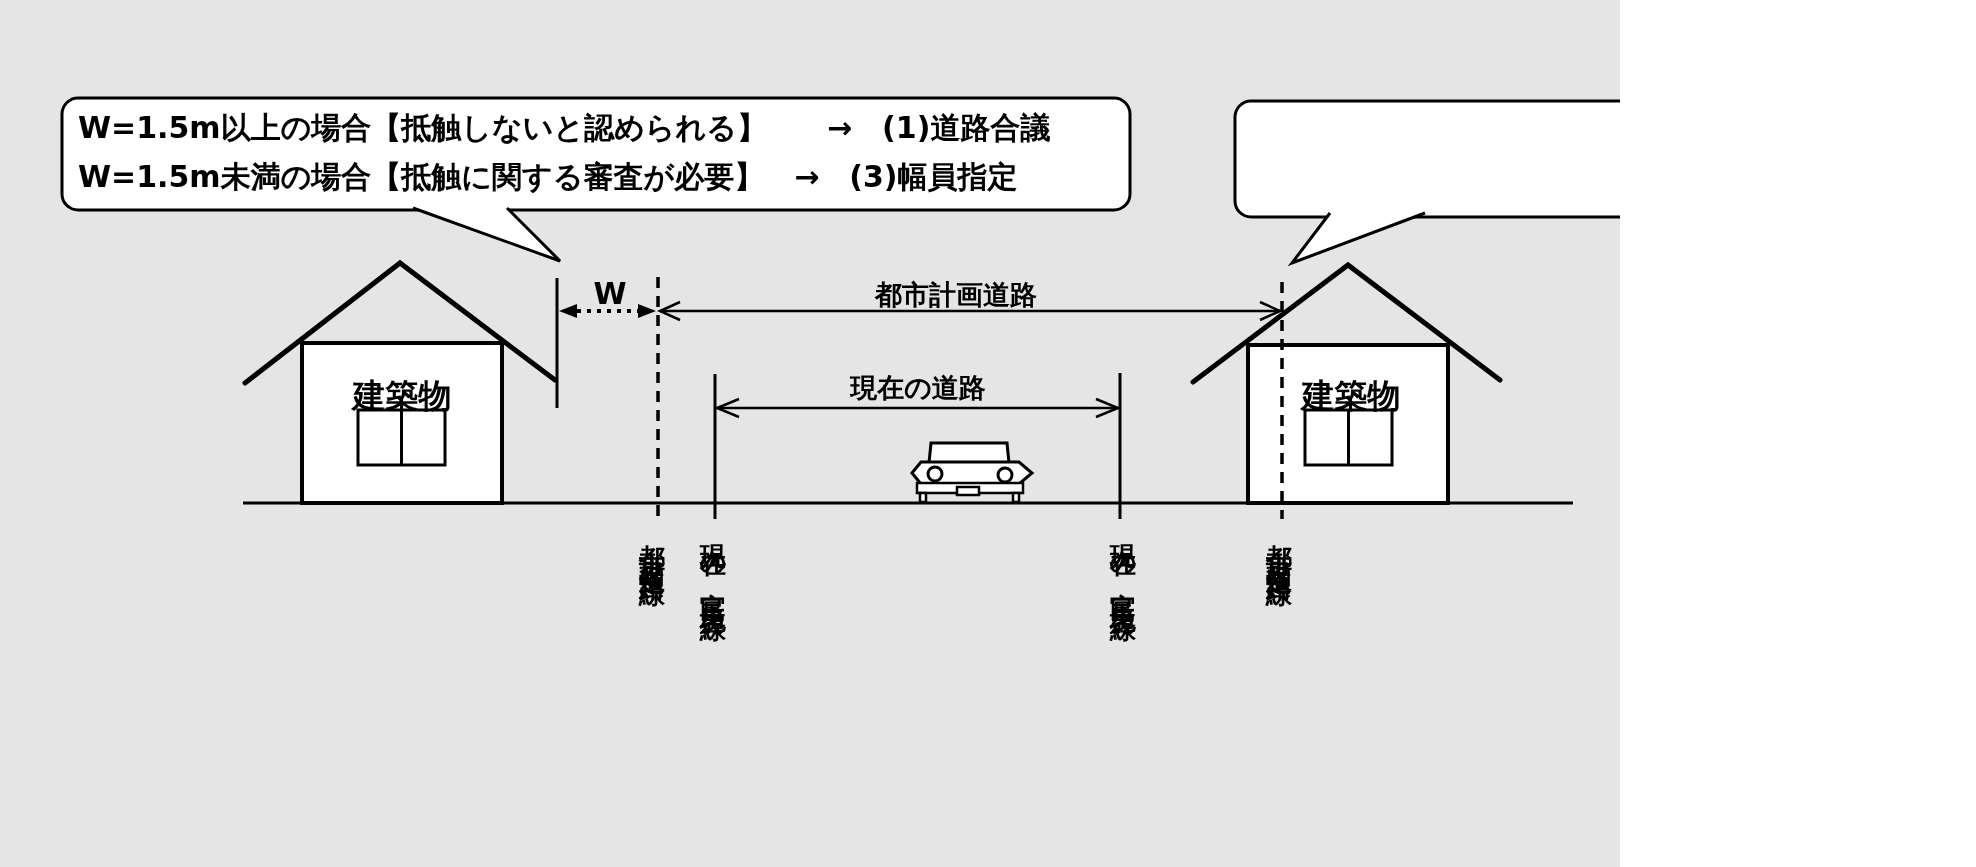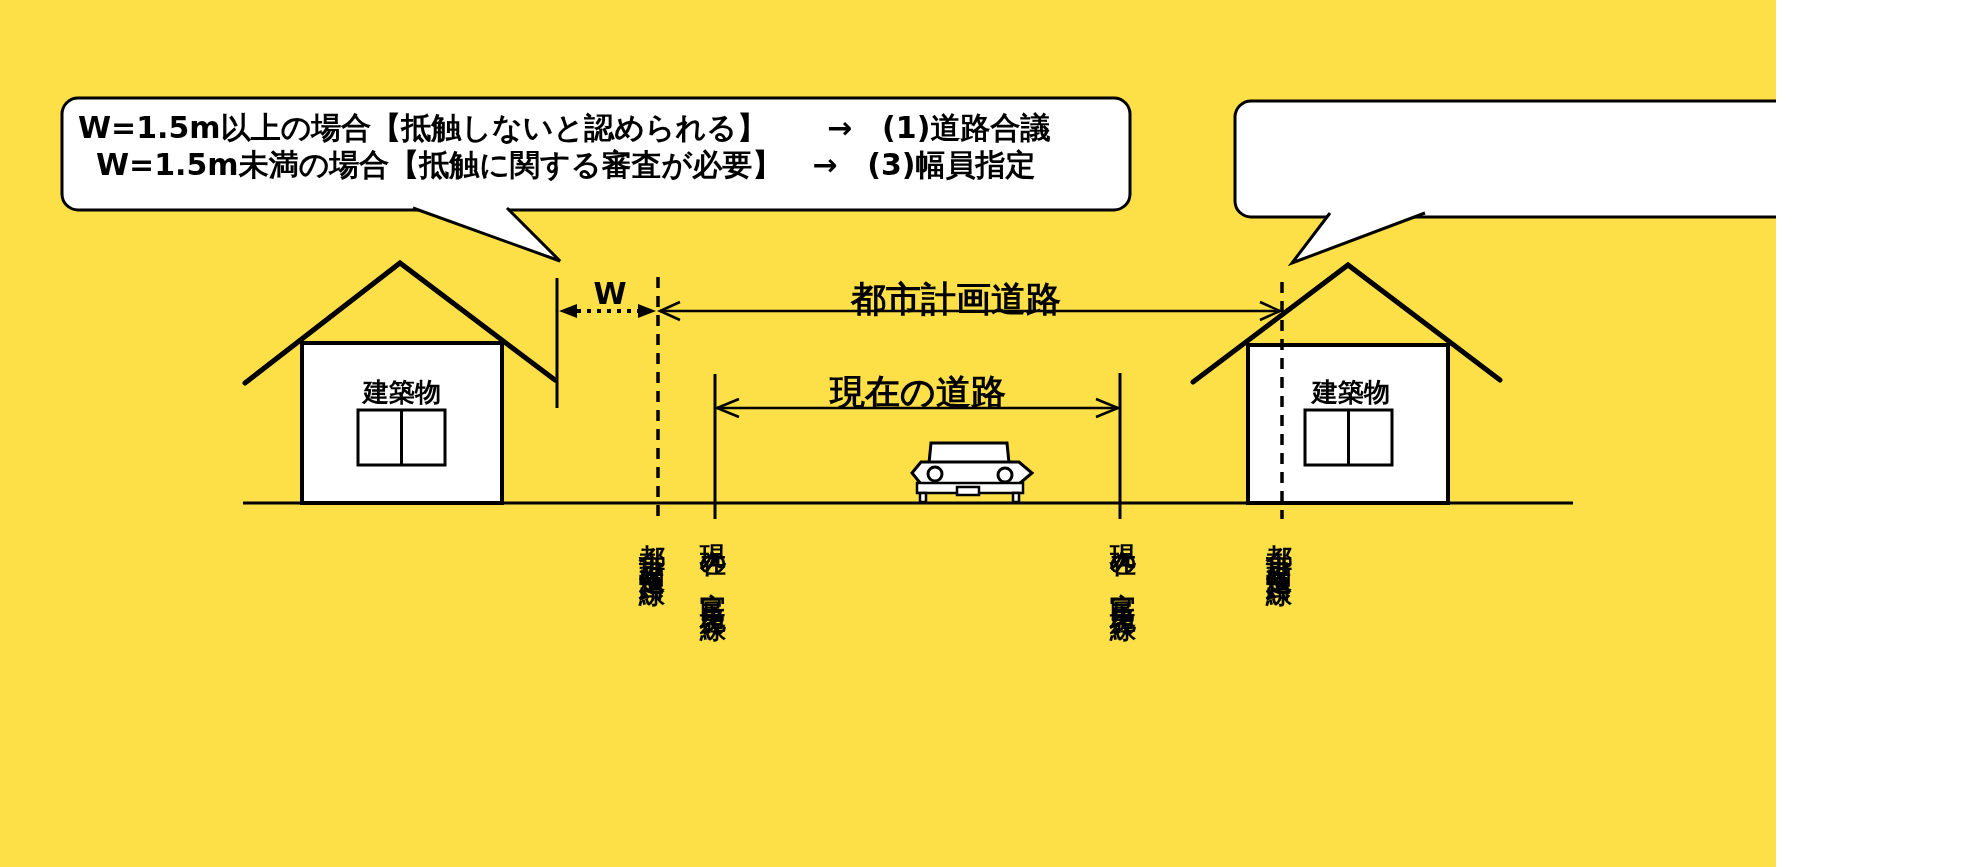--- a/index.html
+++ b/index.html
@@ -3,23 +3,23 @@
 <meta charset="utf-8">
 <style>
   html, body {
     margin: 0;
     padding: 0;
     background: #ffffff;
     font-family: "DejaVu Sans", "Liberation Sans", sans-serif;
   }
   #canvas {
     position: relative;
-    width: 1776px;
+    width: 1620px;
     height: 867px;
-    background: #fde047;
+    background: #e5e5e5;
     overflow: hidden;
     color: #000;
   }
   #diagram-svg {
     position: absolute;
     left: 0;
     top: 0;
   }
   .lbl {
     position: absolute;
@@ -29,22 +29,22 @@
     line-height: 1.1;
   }
   .callout-line {
     font-size: 30px;
     letter-spacing: 0px;
   }
   .dim-label {
     transform: translateX(-50%);
   }
   .w-label { font-size: 30px; }
-  .road-label { font-size: 35px; }
-  .building-label { font-size: 26px; }
+  .road-label { font-size: 27px; }
+  .building-label { font-size: 33px; }
   .vertical-label {
     position: absolute;
     transform: translateX(-50%);
     writing-mode: vertical-rl;
     text-orientation: upright;
     font-size: 26px;
     font-weight: bold;
     letter-spacing: 6px;
     color: #000;
     white-space: pre;
@@ -108,21 +108,21 @@
       <rect x="1013" y="493" width="6" height="9" fill="#ffffff" stroke="#000" stroke-width="2.5"></rect>
     </g>
 
     <rect x="62" y="98" width="1068" height="112" rx="16" fill="#ffffff" stroke="#000" stroke-width="3"></rect>
     <path d="M413,208 L560,261 L507,208" fill="#ffffff" stroke="#000" stroke-width="3"></path>
     <rect x="1235" y="101" width="662" height="116" rx="16" fill="#ffffff" stroke="#000" stroke-width="3"></rect>
     <path d="M1330,213 L1292,263 L1425,213" fill="#ffffff" stroke="#000" stroke-width="3"></path>
   </svg>
 
   <div class="lbl callout-line" style="left:78px; top:111px;">W=1.5m以上の場合【抵触しないと認められる】　　→　(1)道路合議</div>
-  <div class="lbl callout-line" style="left:78px; top:148px;margin-left:18px;">W=1.5m未満の場合【抵触に関する審査が必要】　→　(3)幅員指定</div>
+  <div class="lbl callout-line" style="left:78px; top:160px;">W=1.5m未満の場合【抵触に関する審査が必要】　→　(3)幅員指定</div>
 
 
   <div class="lbl dim-label w-label" style="left:610px; top:277px;">W</div>
   <div class="lbl dim-label road-label" style="left:956px; top:280px;">都市計画道路</div>
   <div class="lbl dim-label road-label" style="left:918px; top:376px;font-family:Liberation Mono, monospace;">現在の道路</div>
 
   <div class="lbl dim-label building-label" style="left:402px; top:378px;">建築物</div>
   <div class="lbl dim-label building-label" style="left:1351px; top:378px;">建築物</div>
 
   <div class="vertical-label" style="left:653px; top:524px;">都市計画道路線</div>

